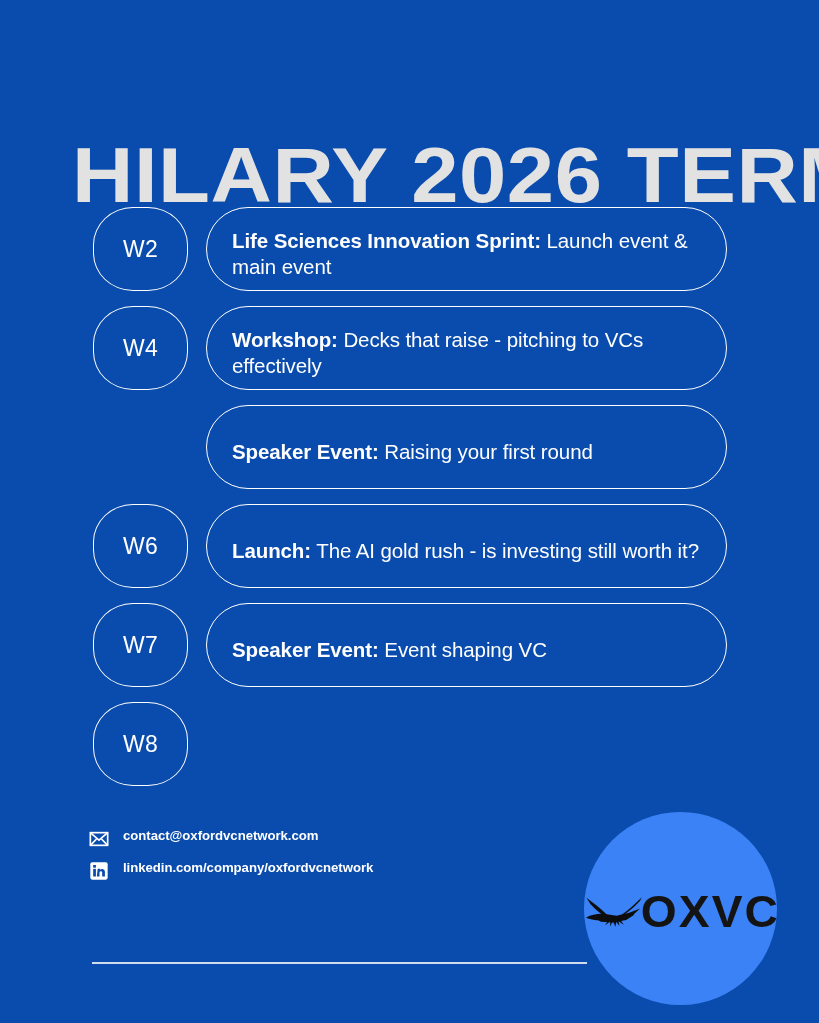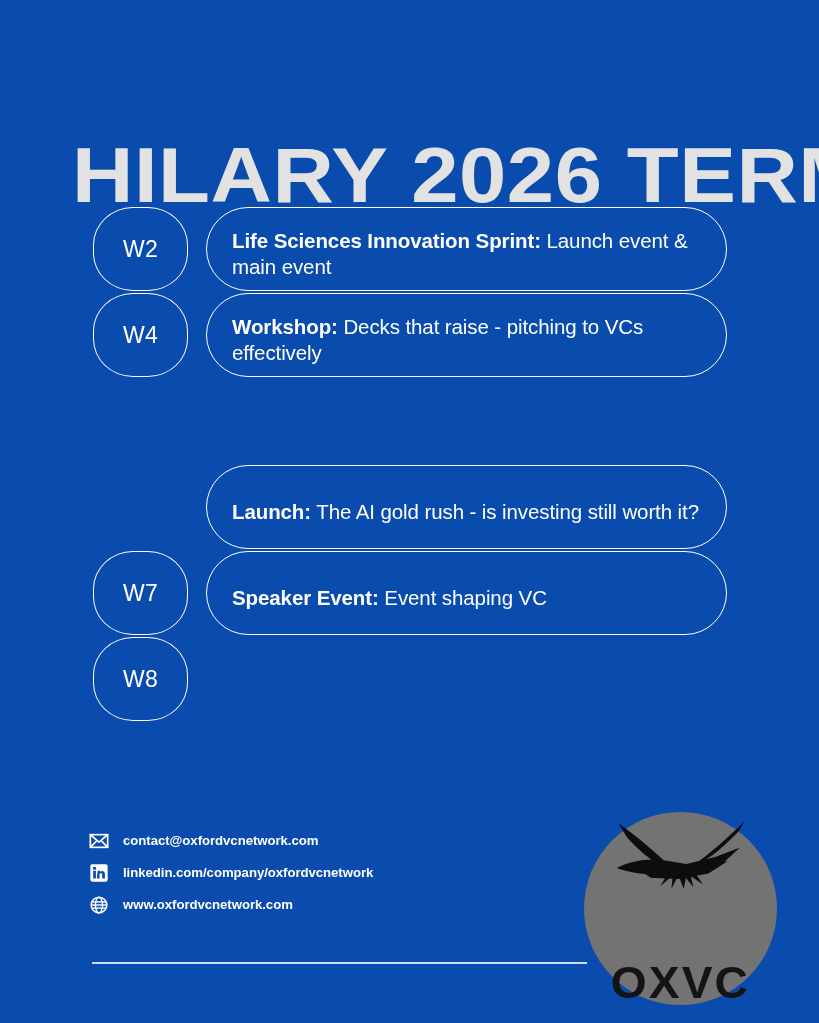--- a/index.html
+++ b/index.html
@@ -46,21 +46,21 @@
   
   .schedule {
     position: absolute;
     left: 0;
     top: 207px;
     width: 819px;
   }
   .row {
     position: relative;
     height: 84px;
-    margin-bottom: 2px;
+    margin-bottom: 15px;
   }
   .week-pill {
     position: absolute;
     left: 93px;
     top: 0;
     width: 95px;
     height: 84px;
     box-sizing: border-box;
     border: 1.6px solid #ffffff;
     border-radius: 40px / 38px;
@@ -99,21 +99,21 @@
 
   
   .contacts {
     position: absolute;
     left: 88px;
     top: 828px;
     width: 440px;
   }
   .contact-row {
     display: flex;
-    align-items: center;
+    align-items: flex-start;
     height: 25px;
     margin-bottom: 7px;
   }
   .contact-icon {
     width: 21px;
     height: 21px;
     margin-right: 14px;
     flex: 0 0 21px;
     display: flex;
     align-items: center;
@@ -138,25 +138,25 @@
   }
 
   
   .logo {
     position: absolute;
     left: 584px;
     top: 812px;
     width: 193px;
     height: 193px;
     border-radius: 50%;
-    background: #737373;
-    display: flex;
-    flex-direction: column;
-    align-items: center;
-    justify-content: space-between;
+    background: #3b82f6;
+    display: flex;
+    flex-direction: row;
+    align-items: center;
+    justify-content: flex-start;
   }
   .logo-bird {
     width: 138px;
     height: 74px;
     margin-top: 4px;
   }
   .logo-word {
     color: #141414;
     font-family: "Liberation Sans Narrow", "Liberation Sans", sans-serif;
     font-weight: bold;
@@ -188,23 +188,29 @@
     <div class="row">
       <div class="week-pill">
         <span>W4</span>
       </div>
       <div class="event-pill">
         <div class="event-text"><span class="lead">Workshop:</span> <span>Decks that raise - pitching to VCs effectively</span></div>
       </div>
     </div>
 
     <div class="row">
-    </div>
-
-    <div class="row">
+      <div class="event-pill">
+        <div class="event-text"><span class="lead">Speaker Event:</span> <span>Raising your first round</span></div>
+      </div>
+    </div>
+
+    <div class="row">
+      <div class="week-pill">
+        <span>W6</span>
+      </div>
       <div class="event-pill">
         <div class="event-text"><span class="lead">Launch:</span> <span>The AI gold rush - is investing still worth it?</span></div>
       </div>
     </div>
 
     <div class="row">
       <div class="week-pill">
         <span>W7</span>
       </div>
       <div class="event-pill">
@@ -240,32 +246,20 @@
         <svg viewBox="0 0 24 24" width="20" height="20">
           <rect x="1.6" y="1.6" width="20.8" height="20.8" rx="2.2" ry="2.2" fill="#ffffff"></rect>
           <rect x="5" y="9.4" width="3.3" height="9.2" fill="#0a4cad"></rect>
           <rect x="5" y="4.8" width="3.3" height="3.2" fill="#0a4cad"></rect>
           <path d="M10.4 9.4 h3.1 v1.3 a3.3 3.3 0 0 1 5.6 2.4 V18.6 h-3.3 v-4.8 a1.6 1.6 0 0 0 -3.2 0 V18.6 h-3.2 Z" fill="#0a4cad"></path>
         </svg>
       </span>
       <span class="contact-text">linkedin.com/company/oxfordvcnetwork</span>
     </div>
 
-    <div class="contact-row">
-      <span class="contact-icon">
-        <svg viewBox="0 0 24 24" width="20" height="20">
-          <circle cx="12" cy="12" r="9.4" fill="none" stroke="#ffffff" stroke-width="1.9"></circle>
-          <ellipse cx="12" cy="12" rx="4.3" ry="9.4" fill="none" stroke="#ffffff" stroke-width="1.7"></ellipse>
-          <line x1="2.7" y1="8.3" x2="21.3" y2="8.3" stroke="#ffffff" stroke-width="1.7"></line>
-          <line x1="2.7" y1="15.7" x2="21.3" y2="15.7" stroke="#ffffff" stroke-width="1.7"></line>
-          <line x1="2.6" y1="12" x2="21.4" y2="12" stroke="#ffffff" stroke-width="1.7"></line>
-        </svg>
-      </span>
-      <span class="contact-text">www.oxfordvcnetwork.com</span>
-    </div>
 
   </div>
 
   <div class="divider"></div>
 
   <div class="logo">
     <svg class="logo-bird" viewBox="0 0 200 108">
       <path d="M8 10 C30 26 52 44 72 62 L84 74 L70 72 C54 63 36 48 22 32 Z" fill="#0d0d0d"></path>
       <path d="M192 8 C172 28 148 50 126 66 L112 76 L122 72 C144 61 168 40 186 20 Z" fill="#0d0d0d"></path>
       <path d="M6 76 C26 66 48 62 70 64 L108 70 L150 60 L186 46 L160 70 L120 84 L70 86 C46 86 22 82 6 76 Z" fill="#0d0d0d"></path>

